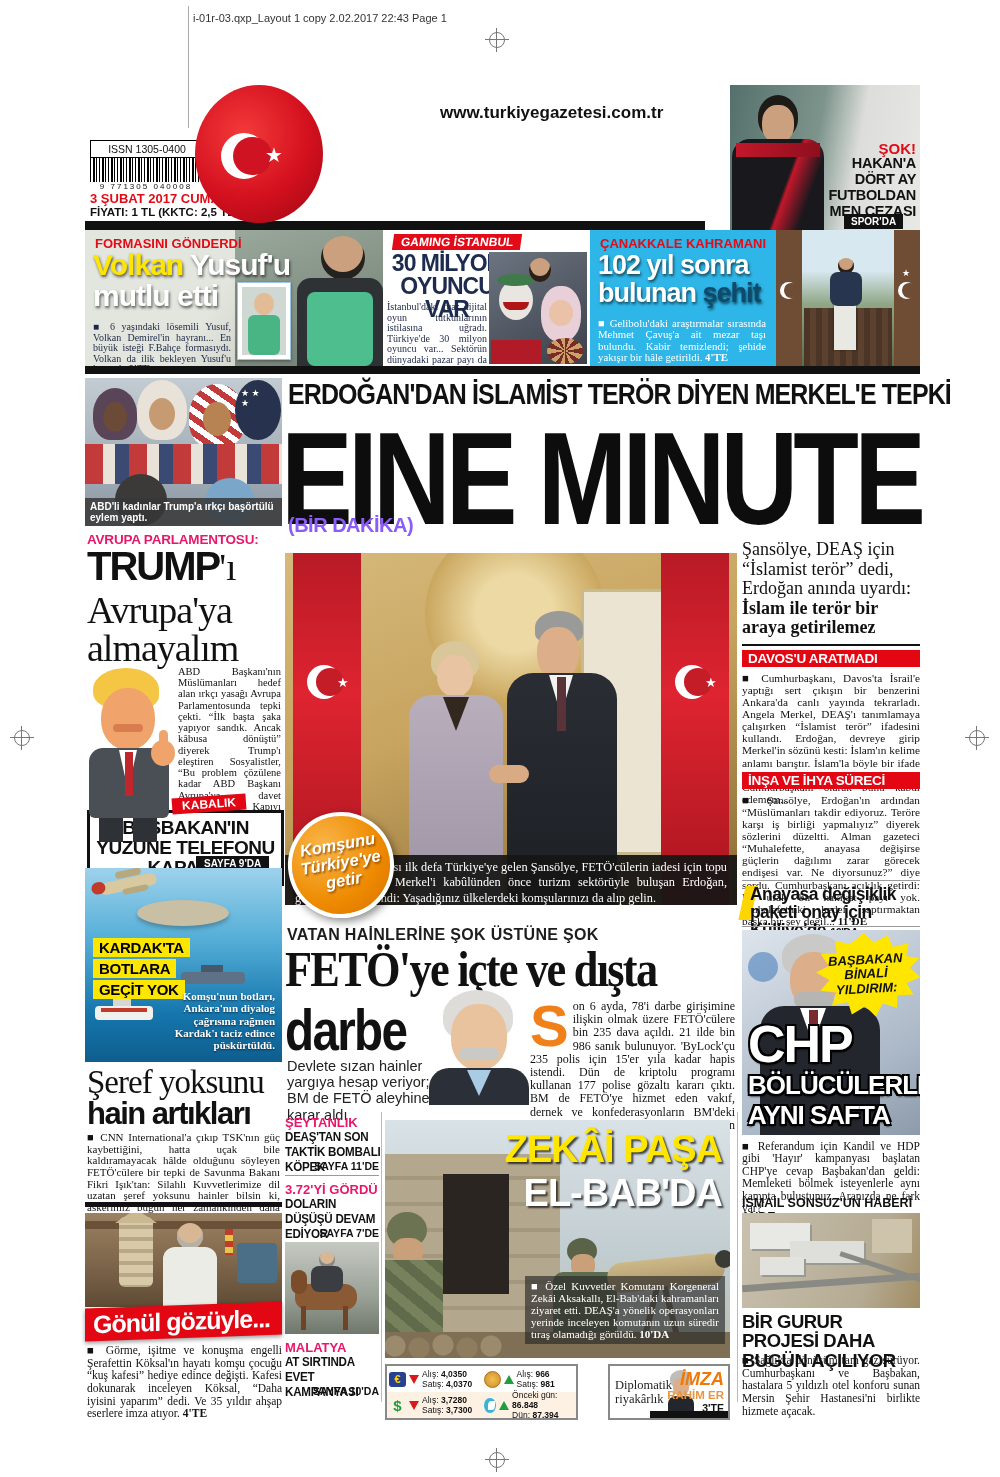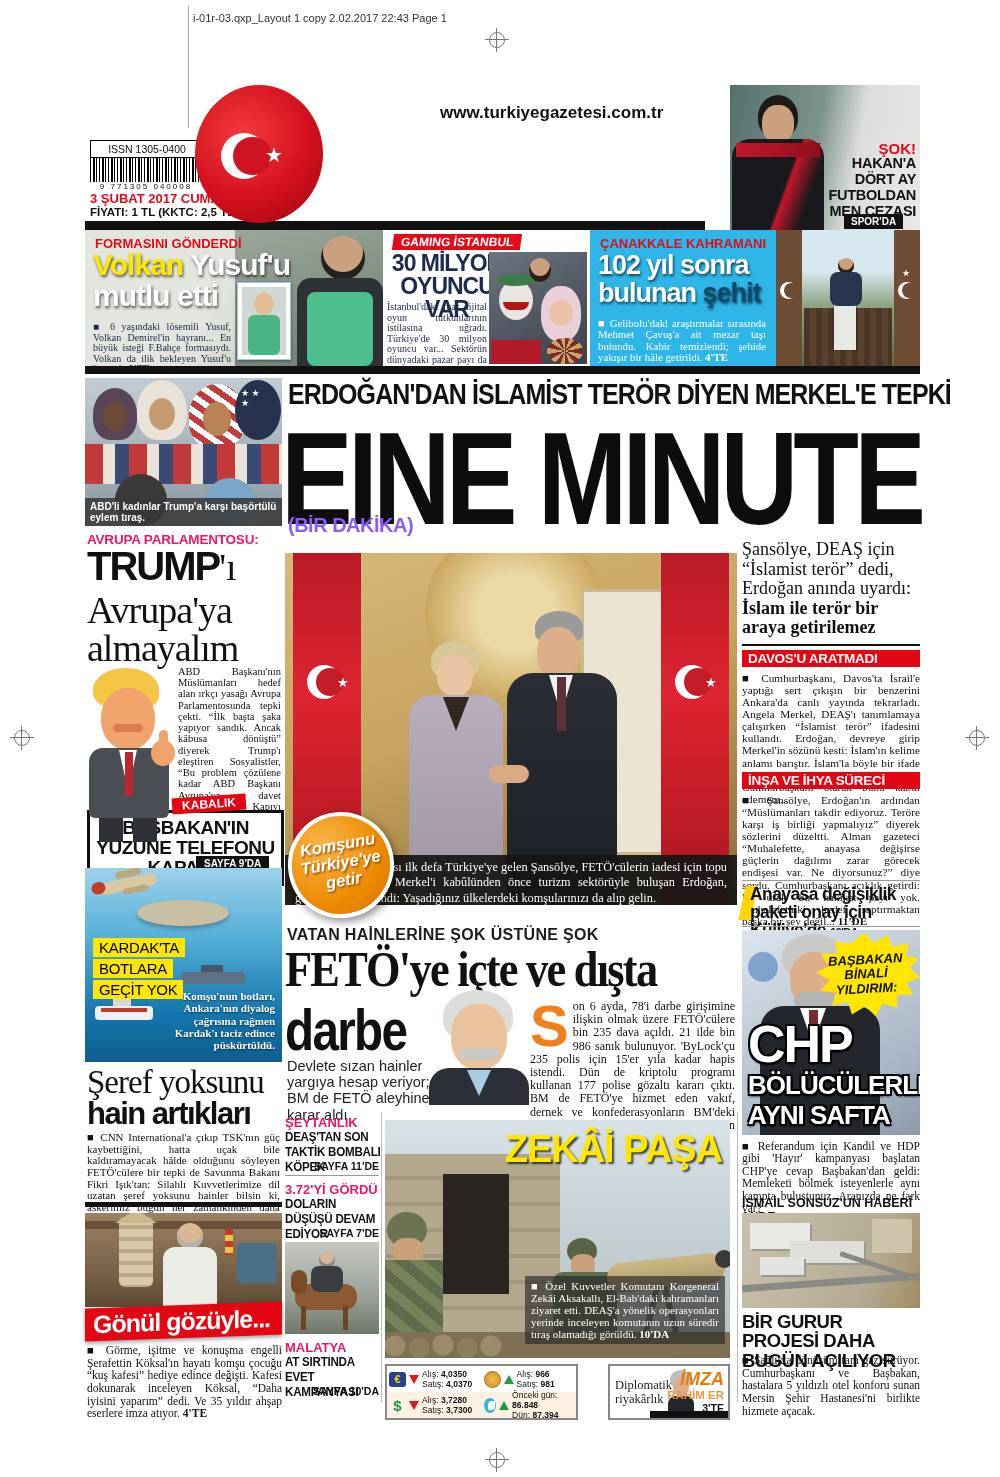--- a/index.html
+++ b/index.html
@@ -13,21 +13,21 @@
   .pink{color:#e8176b;font-weight:700}
   .b9{font-weight:900}
   .pg{font-weight:700}
   .redbar{background:#e30613;color:#fff;font-weight:700;font-size:13.5px;padding:1px 0 1px 6px;letter-spacing:-.3px}
   .reg{position:absolute;width:14px;height:14px;border:1px solid #777;border-radius:50%}
   .reg::before{content:"";position:absolute;left:6px;top:-5px;bottom:-5px;width:1px;background:#777}
   .reg::after{content:"";position:absolute;top:6px;left:-5px;right:-5px;height:1px;background:#777}
   .bc{background:repeating-linear-gradient(90deg,#000 0 1px,#fff 1px 3px,#000 3px 5px,#fff 5px 6px,#000 6px 7px,#fff 7px 9px)}
   .cres{position:absolute;border-radius:50%;background:#fff}
   .cres>i{position:absolute;left:26%;top:8%;width:84%;height:84%;border-radius:50%;display:block}
-  .ybadge{display:inline-block;background:#ffe600;color:#000;font-weight:400;font-size:15px;padding:1px 6px;letter-spacing:-.3px}
+  .ybadge{display:inline-block;background:#ffe600;color:#000;font-weight:700;font-size:15px;padding:1px 6px;letter-spacing:-.3px}
   .shadowtxt{text-shadow:1px 2px 3px rgba(0,0,0,.65)}
   .outline{text-shadow:-2px -2px 0 #000,2px -2px 0 #000,-2px 2px 0 #000,2px 2px 0 #000,0 3px 2px rgba(0,0,0,.6)}
   .hr{position:absolute;background:#9a9a9a;height:1px}
   .vr{position:absolute;background:#bbb;width:1px}
 </style>
 </head>
 <body>
 
 <div id="page">
 
@@ -133,21 +133,21 @@
     <div class="a" style="left:52px;top:2px;width:50px;height:60px;border-radius:50% 50% 40% 40%;background:#e8e2d8"></div>
     <div class="a" style="left:64px;top:20px;width:26px;height:32px;border-radius:50%;background:#c79b72"></div>
     <div class="a" style="left:104px;top:6px;width:56px;height:64px;border-radius:50% 50% 40% 40%;background:repeating-linear-gradient(35deg,#c23a3a 0 6px,#fff 6px 12px)"></div>
     <div class="a" style="left:118px;top:24px;width:28px;height:34px;border-radius:50%;background:#b88353"></div>
     <div class="a" style="left:150px;top:2px;width:46px;height:60px;border-radius:50%;background:#27324e">
         <span class="w" style="position:absolute;left:6px;top:8px;font-size:9px">★ ★<br>★</span>
       </div>
     <div class="a" style="left:0;top:66px;width:197px;height:40px;background:repeating-linear-gradient(90deg,#c23a3a 0 18px,#e8e2d8 18px 30px,#3a4a72 30px 44px)"></div>
     <div class="a" style="left:30px;top:96px;width:52px;height:52px;border-radius:50%;background:#3c3a38"></div>
     <div class="a" style="left:120px;top:100px;width:50px;height:48px;border-radius:50%;background:#7aa7c9"></div>
-    <div class="a w" style="left:0;bottom:0;width:197px;background:rgba(55,55,55,.85);font-size:10px;font-weight:700;padding:3px 5px;box-sizing:border-box">ABD'li kadınlar Trump'a karşı başörtülü eylem tıraş.</div>
+    <div class="a w" style="left:0;bottom:0;width:197px;background:rgba(55,55,55,.85);font-size:10px;font-weight:700;padding:3px 5px;box-sizing:border-box">ABD'li kadınlar Trump'a ırkçı başörtülü eylem yaptı.</div>
   </div>
   <div class="a pink" style="left:87px;top:532px;font-size:13.5px;letter-spacing:-.2px">AVRUPA PARLAMENTOSU:</div>
   <div class="a" style="left:87px;top:546px;line-height:1">
     <span class="b9" style="font-size:40px;letter-spacing:-2px">TRUMP</span><span class="ser" style="font-size:38px">'ı</span>
   </div>
   <div class="a ser" style="left:87px;top:588px;font-size:38px;letter-spacing:-1px">Avrupa'ya</div>
   <div class="a ser" style="left:87px;top:626px;font-size:38px;letter-spacing:-1px">almayalım</div>
   <div class="ph" style="left:85px;top:666px;width:92px;height:176px;z-index:2">
     <div class="a" style="left:8px;top:2px;width:66px;height:42px;border-radius:60% 60% 40% 50%;background:#f5c544"></div>
     <div class="a" style="left:16px;top:22px;width:54px;height:62px;border-radius:48%;background:#f0a36b"></div>
@@ -335,20 +335,21 @@
     <div class="a" style="left:0;top:140px;width:58px;height:98px;background:repeating-linear-gradient(40deg,#5f6b4a 0 10px,#77825c 10px 20px)"></div>
     <div class="a" style="left:182px;top:118px;width:30px;height:26px;border-radius:50%;background:#5a6248"></div>
     <div class="a" style="left:186px;top:134px;width:24px;height:22px;border-radius:40%;background:#c9a07a"></div>
     <div class="a" style="left:168px;top:152px;width:64px;height:86px;border-radius:10px;background:#5d6b4e"></div>
     <div class="a" style="left:222px;top:138px;width:118px;height:30px;border-radius:15px;background:linear-gradient(#cdb987,#a8946a);transform:rotate(-6deg)"></div>
     <div class="a" style="left:330px;top:130px;width:18px;height:18px;border-radius:50%;background:#3a3a36"></div>
     <div class="a" style="left:262px;top:166px;width:6px;height:60px;background:#6e6450;transform:rotate(14deg)"></div>
     <div class="a" style="left:284px;top:166px;width:6px;height:60px;background:#6e6450;transform:rotate(-14deg)"></div>
     <div class="a" style="left:0;top:212px;width:345px;height:26px;background:radial-gradient(circle at 10px 14px,#9b8a6b 10px,transparent 11px),radial-gradient(circle at 34px 16px,#8d7c5e 10px,transparent 11px),radial-gradient(circle at 58px 13px,#9b8a6b 10px,transparent 11px),radial-gradient(circle at 82px 16px,#8d7c5e 10px,transparent 11px),radial-gradient(circle at 106px 14px,#9b8a6b 10px,transparent 11px),#7e6f55"></div>
     <div class="a b9" style="right:8px;top:8px;font-size:38px;letter-spacing:-1px;color:#ffe600;text-shadow:2px 2px 2px rgba(0,0,0,.7);text-align:right">ZEKÂİ PAŞA</div>
+    <div class="a b9 w" style="right:8px;top:52px;font-size:38px;letter-spacing:-1px;text-shadow:2px 2px 2px rgba(0,0,0,.7);text-align:right">EL-BAB'DA</div>
     <div class="a ser j w" style="left:140px;top:156px;width:200px;font-size:11px;line-height:1.1;background:rgba(40,40,40,.65);padding:4px 6px;box-sizing:border-box"><span>■ Özel Kuvvetler Komutanı Korgeneral Zekâi Aksakallı, El-Bab'daki kahramanları ziyaret etti. DEAŞ'a yönelik operasyonları yerinde inceleyen komutanın uzun süredir tıraş olamadığı görüldü.</span> <b>10'DA</b></div>
   </div>
 
   <div class="a" style="left:385px;top:1364px;width:193px;height:56px;border:2px solid #888;background:#fff;box-sizing:border-box;font-size:8.5px">
     <div style="display:flex;height:26px">
       <div style="flex:1;display:flex;align-items:center;padding:1px 2px">
         <div style="width:17px;height:15px;background:#27408f;border-radius:3px;color:#ffd500;font-weight:900;font-size:11px;text-align:center;line-height:15px">€</div>
         <div style="width:0;height:0;border-left:5px solid transparent;border-right:5px solid transparent;border-top:9px solid #d81a1a;margin:0 3px"></div>
         <div><span>Alış:</span> <b>4,0350</b><br><span>Satış:</span> <b>4,0370</b></div>
       </div>

